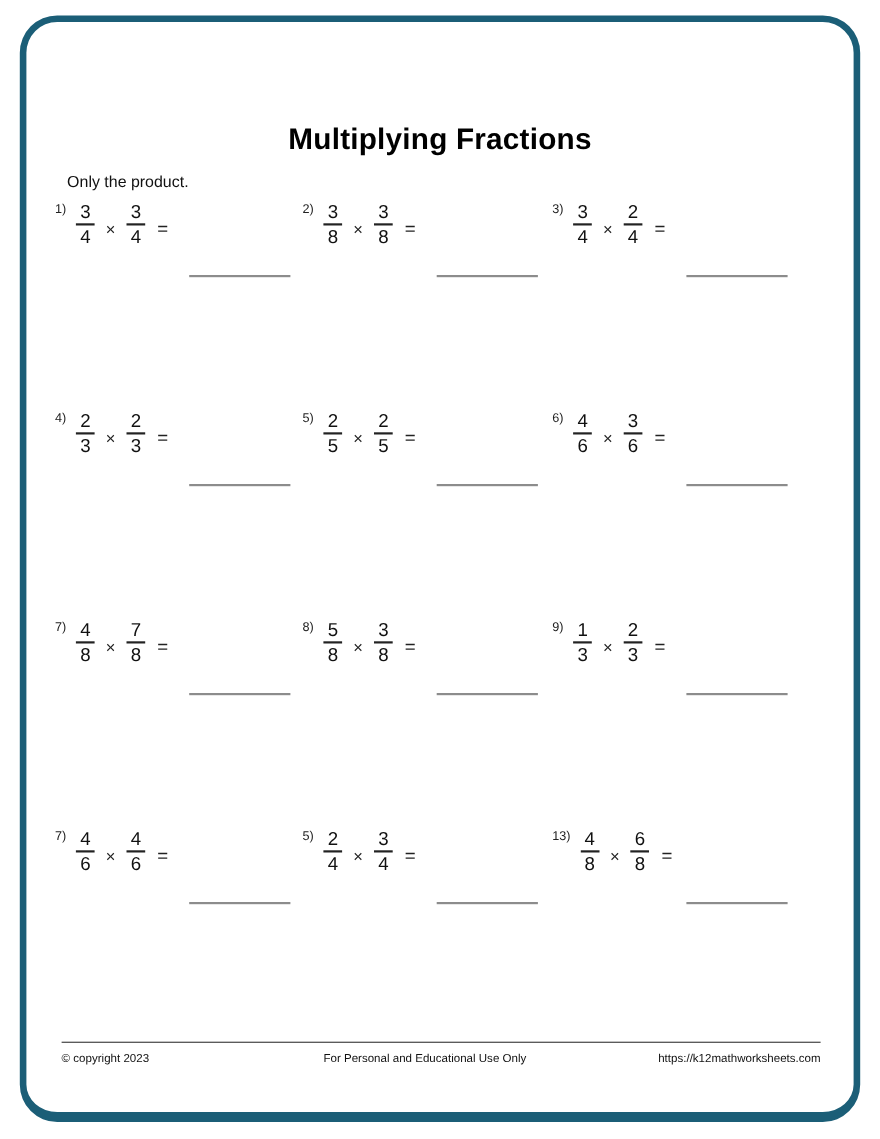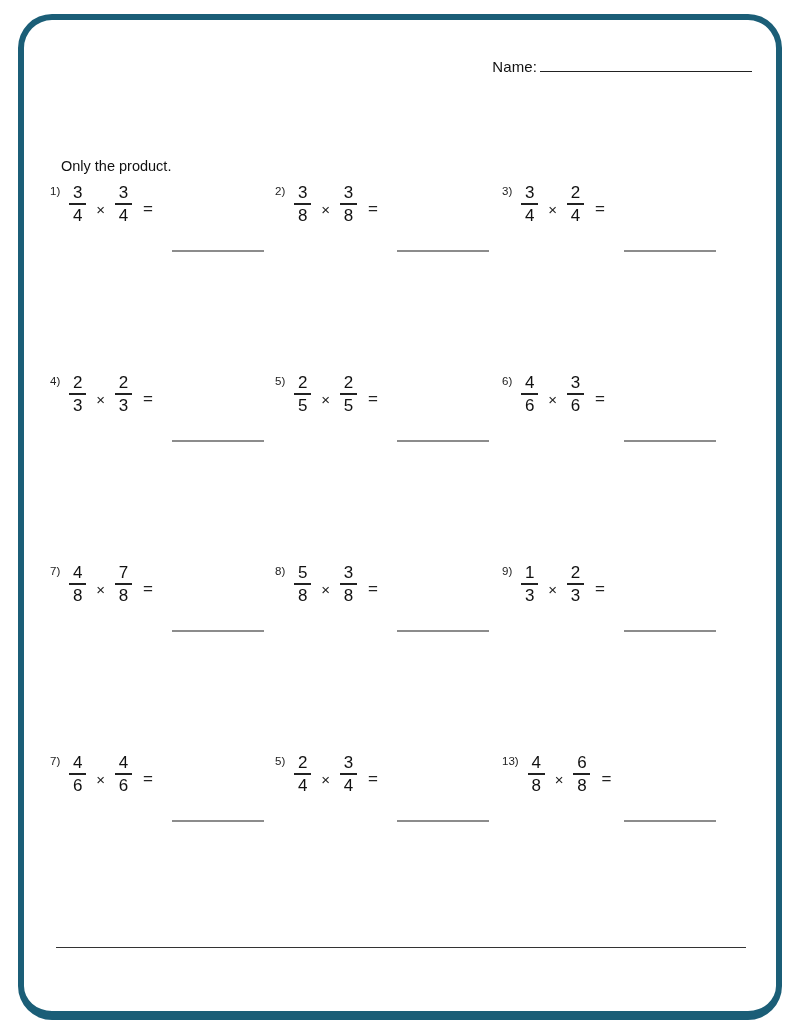--- a/index.html
+++ b/index.html
@@ -188,25 +188,22 @@
 </style>
 </head>
 <body>
 
 <div class="page">
 
   <div class="frame"></div>
 
   <div class="sheet">
 
-    <div class="name-row">
-      <span class="name-label">Name:</span>
-      <span class="name-blank"></span>
-    </div>
-
+
+    <div class="title">Multiplying Fractions</div>
 
     <div class="instruction">Only the product.</div>
 
     <div class="grid">
 
       <div class="prow">
         <div class="prob c0">
           <div class="expr">
             <span class="idx">1)</span>
             <span class="frac">
@@ -437,15 +434,20 @@
             </span>
             <span class="eq">=</span>
           </div>
           <div class="answer-blank"></div>
         </div>
       </div>
 
     </div>
 
     <div class="footer-rule"></div>
+    <div class="footer">
+      <span class="f-left">© copyright 2023</span>
+      <span class="f-center">For Personal and Educational Use Only</span>
+      <span class="f-right">https://k12mathworksheets.com</span>
+    </div>
 
   </div>
 </div>
 
 </body></html>

